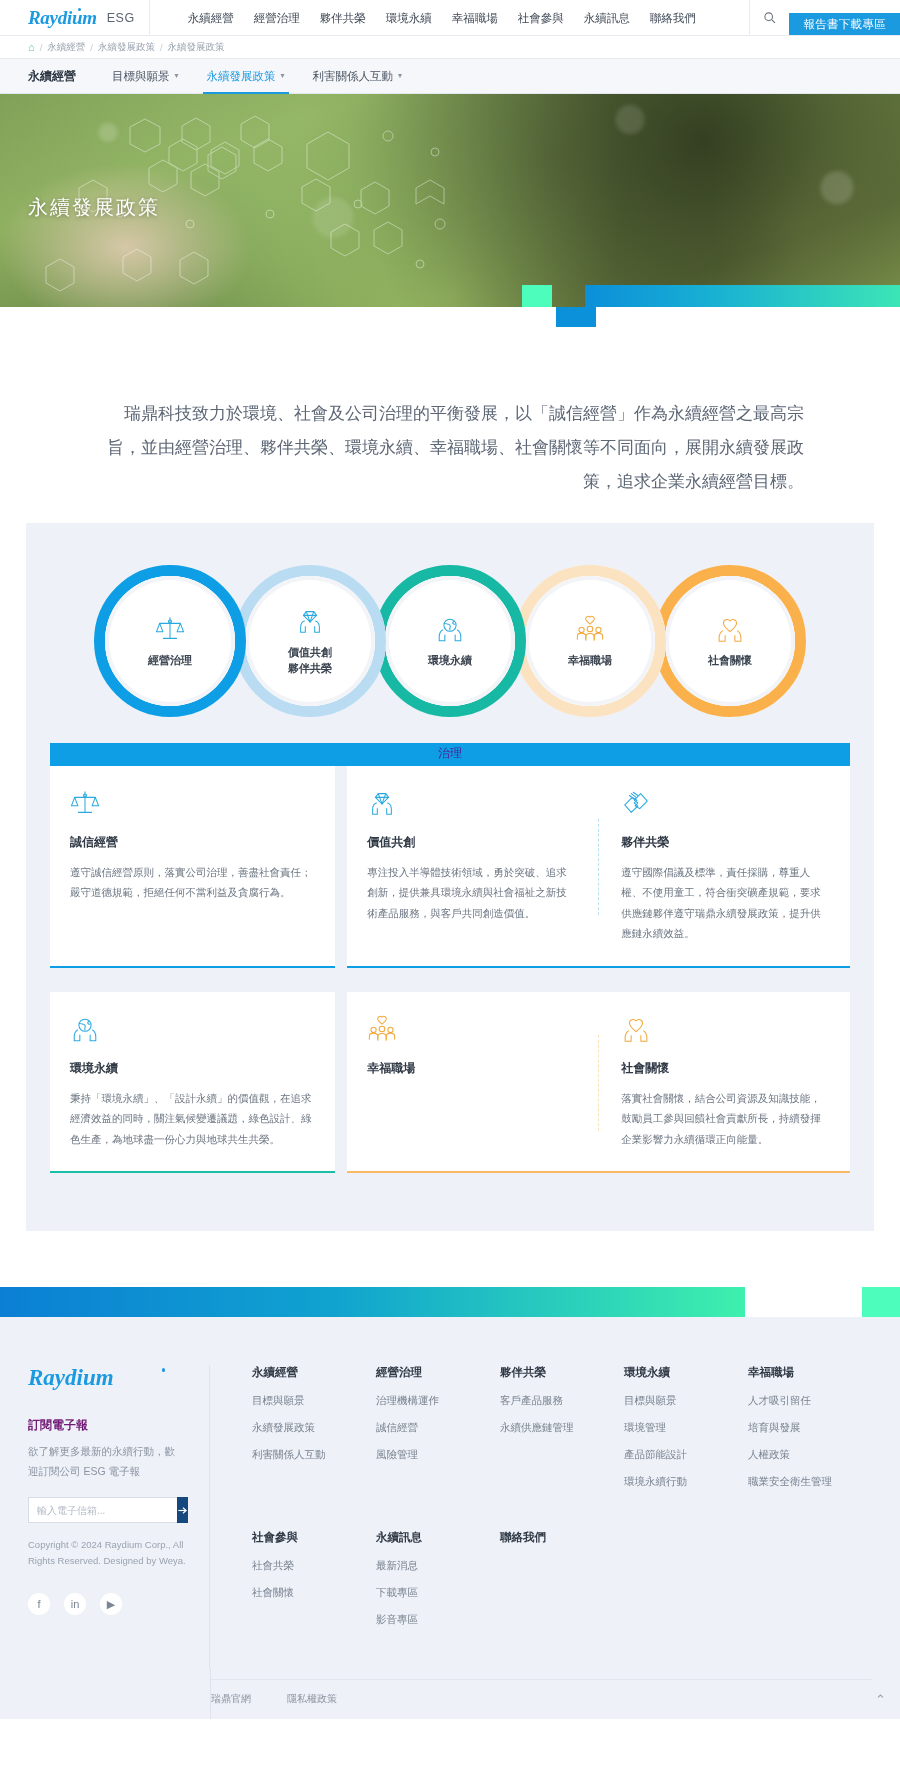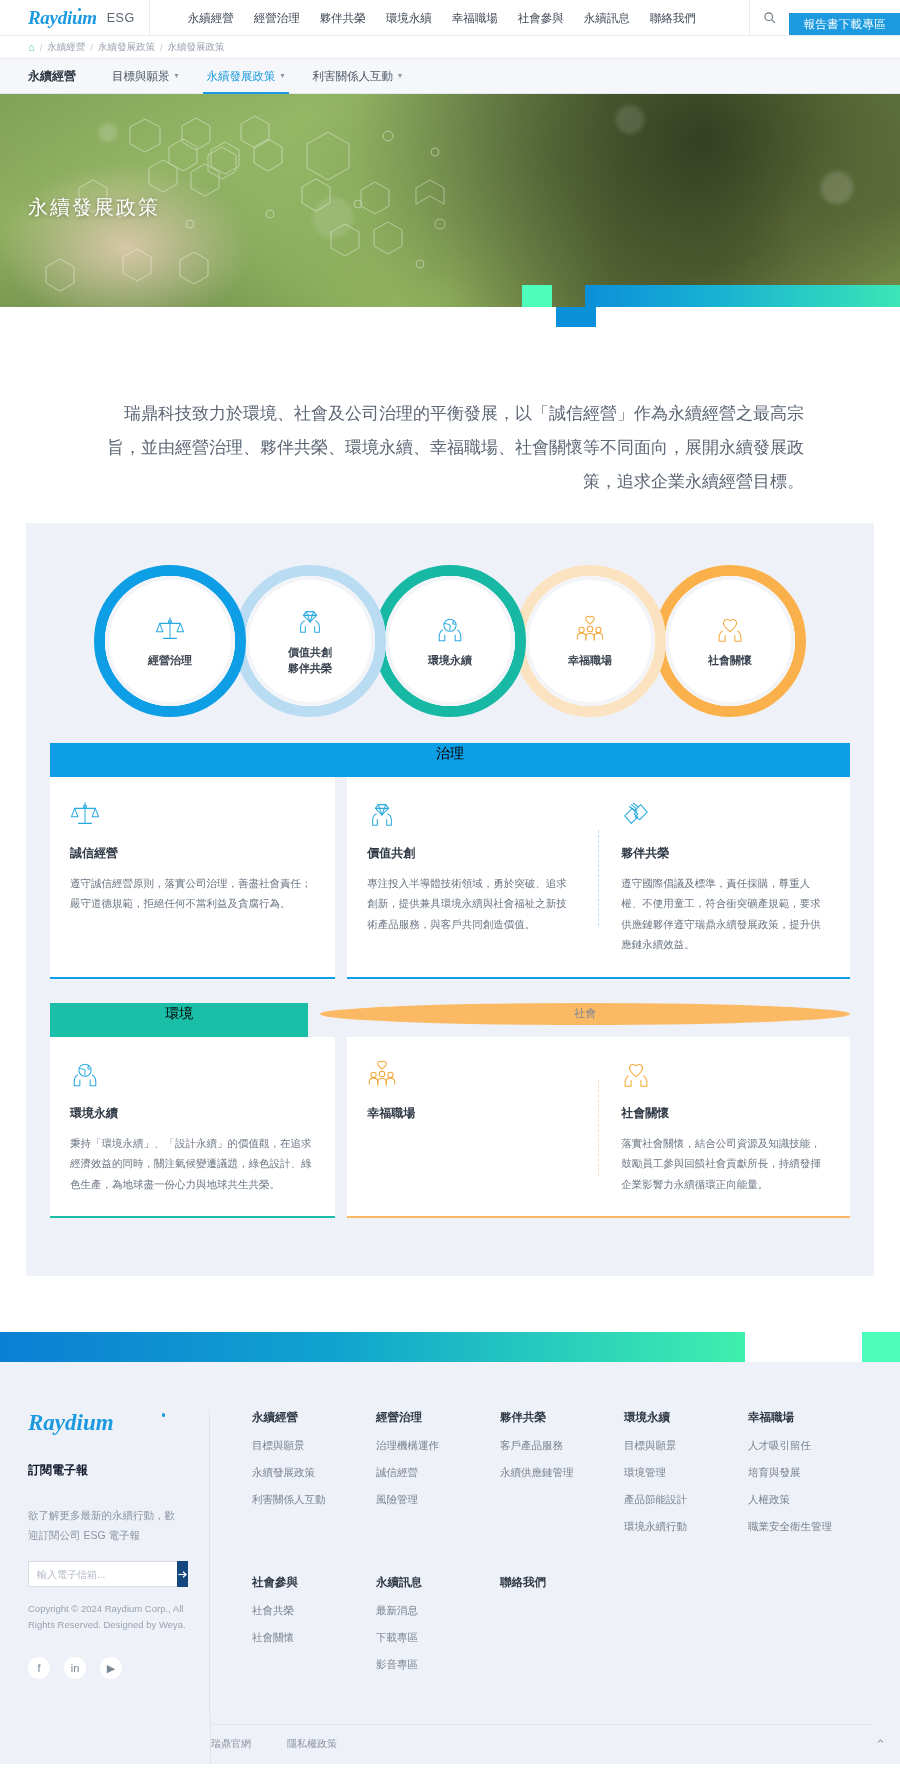--- a/index.html
+++ b/index.html
@@ -157,22 +157,22 @@
     display:flex; flex-direction:column; align-items:center; justify-content:center;
     gap:9px;
   }
   .circ-ico { width:30px; height:30px; }
   .circ-label { font-size:11px; color:#3b4450; font-weight:bold; line-height:1.45; text-align:center;}
 
   
   .cardgroup { padding: 0 24px; }
   .cat-row { display:flex; gap: 12px; margin-bottom: 0; }
   .cat-head {
-    color:#000000; font-size:14px; text-align:center;
-    line-height: 21px; height:34px; font-weight:500;
+    color:#4c1d95; font-size:12px; text-align:center;
+    line-height: 21px; height:23px; font-weight:500;
   }
   .cat-head.gov { background:#0d9ee5; }
   .cat-head.env { background:#1bbfa8; }
   .cat-head.soc { background:#fbb963; }
 
   .cards { display:flex; gap: 12px; margin-bottom: 24px; }
   .card {
     background:#fff; padding: 22px 20px 24px; position:relative;
     display:flex; flex-direction:column;
   }
@@ -205,21 +205,21 @@
   }
   .footer-top { display:flex; gap: 0; }
   .footer-left { width: 182px; flex:none; padding-right:24px; border-right:1px solid #dfe4ec; }
   .f-logo {
     font-family: "Liberation Serif", "DejaVu Serif", serif;
     font-style: italic; font-weight:bold; font-size: 23px; color:#1b9ae0;
     margin-bottom: 26px; position:relative;
   }
   .f-logo::after{ content:""; position:absolute; width:3.5px;height:3.5px;border-radius:50%;
     background:#1b9ae0; top:3px; right:20px;}
-  .f-sub-title { font-size:12px; font-weight:bold; color:#0f172a; margin-bottom:27px;}
+  .f-sub-title { font-size:12px; font-weight:bold; color:#701a75; margin-bottom:8px;}
   .f-desc { font-size:10.5px; line-height:1.85; color:#8b94a2; margin-bottom:16px;}
   .sub-row { display:flex; height:26px; width:152px; }
   .sub-row input {
     flex:1; border:1px solid #d7dde6; border-right:none; background:#fff;
     font-size:10px; padding: 0 8px; color:#3b4450; outline:none;
     font-family: "Liberation Sans", sans-serif;
   }
   .sub-row input::placeholder { color:#b2bac5; }
   .sub-btn {
     width:26px; background:#14487f; color:#fff; border:none; cursor:pointer;
@@ -480,24 +480,20 @@
        <line x1="9" y1="8" x2="14" y2="12"></line>
                 <line x1="11" y1="6" x2="16" y2="10"></line>
                 <line x1="13" y1="4.5" x2="18" y2="8"></line>
               </svg>
             </div>
       <h4>夥伴共榮</h4>
       <p>遵守國際倡議及標準，責任採購，尊重人權、不使用童工，符合衝突礦產規範，要求供應鏈夥伴遵守瑞鼎永續發展政策，提升供應鏈永續效益。</p>
     </div>
         </div>
       </div>
-      <div class="cat-row">
-     <div class="cat-head env" style="flex:1">環境</div>
-     <div class="cat-head soc" style="flex:2.05">社會</div>
-   </div>
       <div class="cards">
         <div class="card" style="--accent:#1bbfa8; flex:1 1 0;">
     <div class="ico">
             <svg width="30" height="30" viewBox="0 0 32 32" fill="none" stroke="#2aa9e0" stroke-width="1.1" stroke-linecap="round" stroke-linejoin="round">
               <circle cx="16" cy="12" r="6.5"></circle>
               <path d="M10 10c3 1 5 0 6 2s-1 3 0 5"></path>
               <path d="M20 8c-2 1-1 3 1 3"></path>
        <path d="M8 17c-2.5 1.5-3.5 4.5-3.5 7.5v4h6v-6"></path>
               <path d="M24 17c2.5 1.5 3.5 4.5 3.5 7.5v4h-6v-6"></path>
             </svg>

